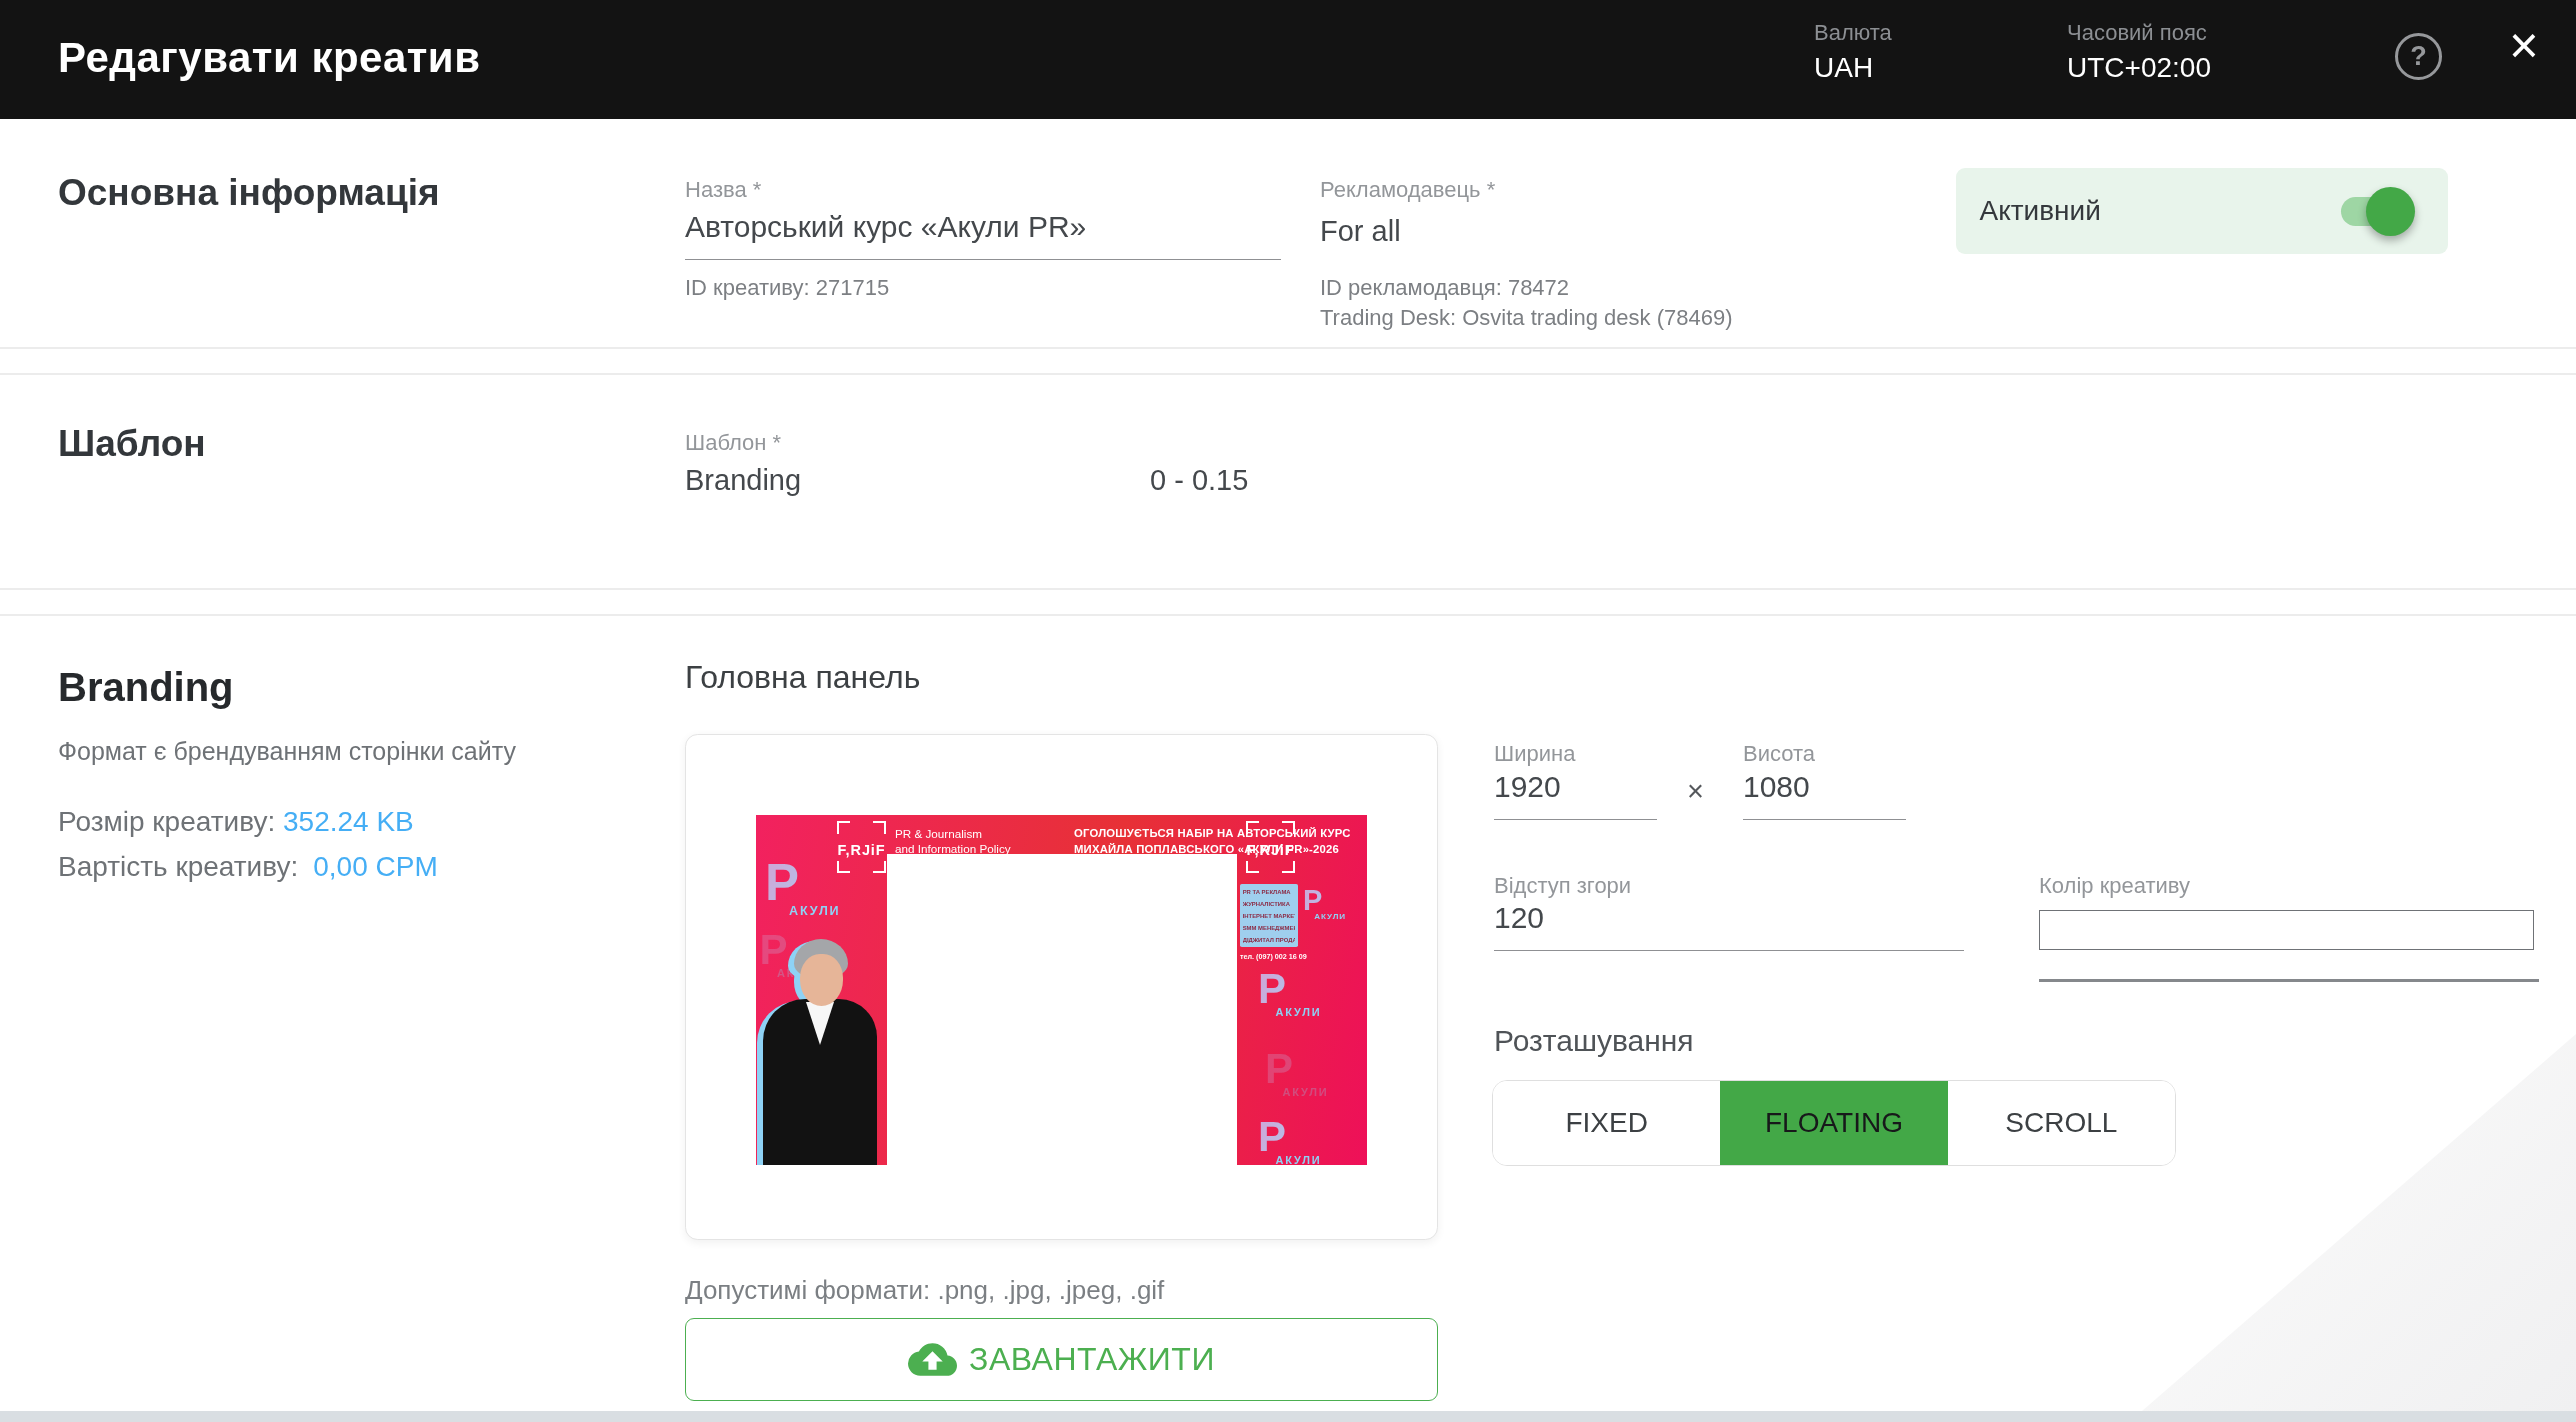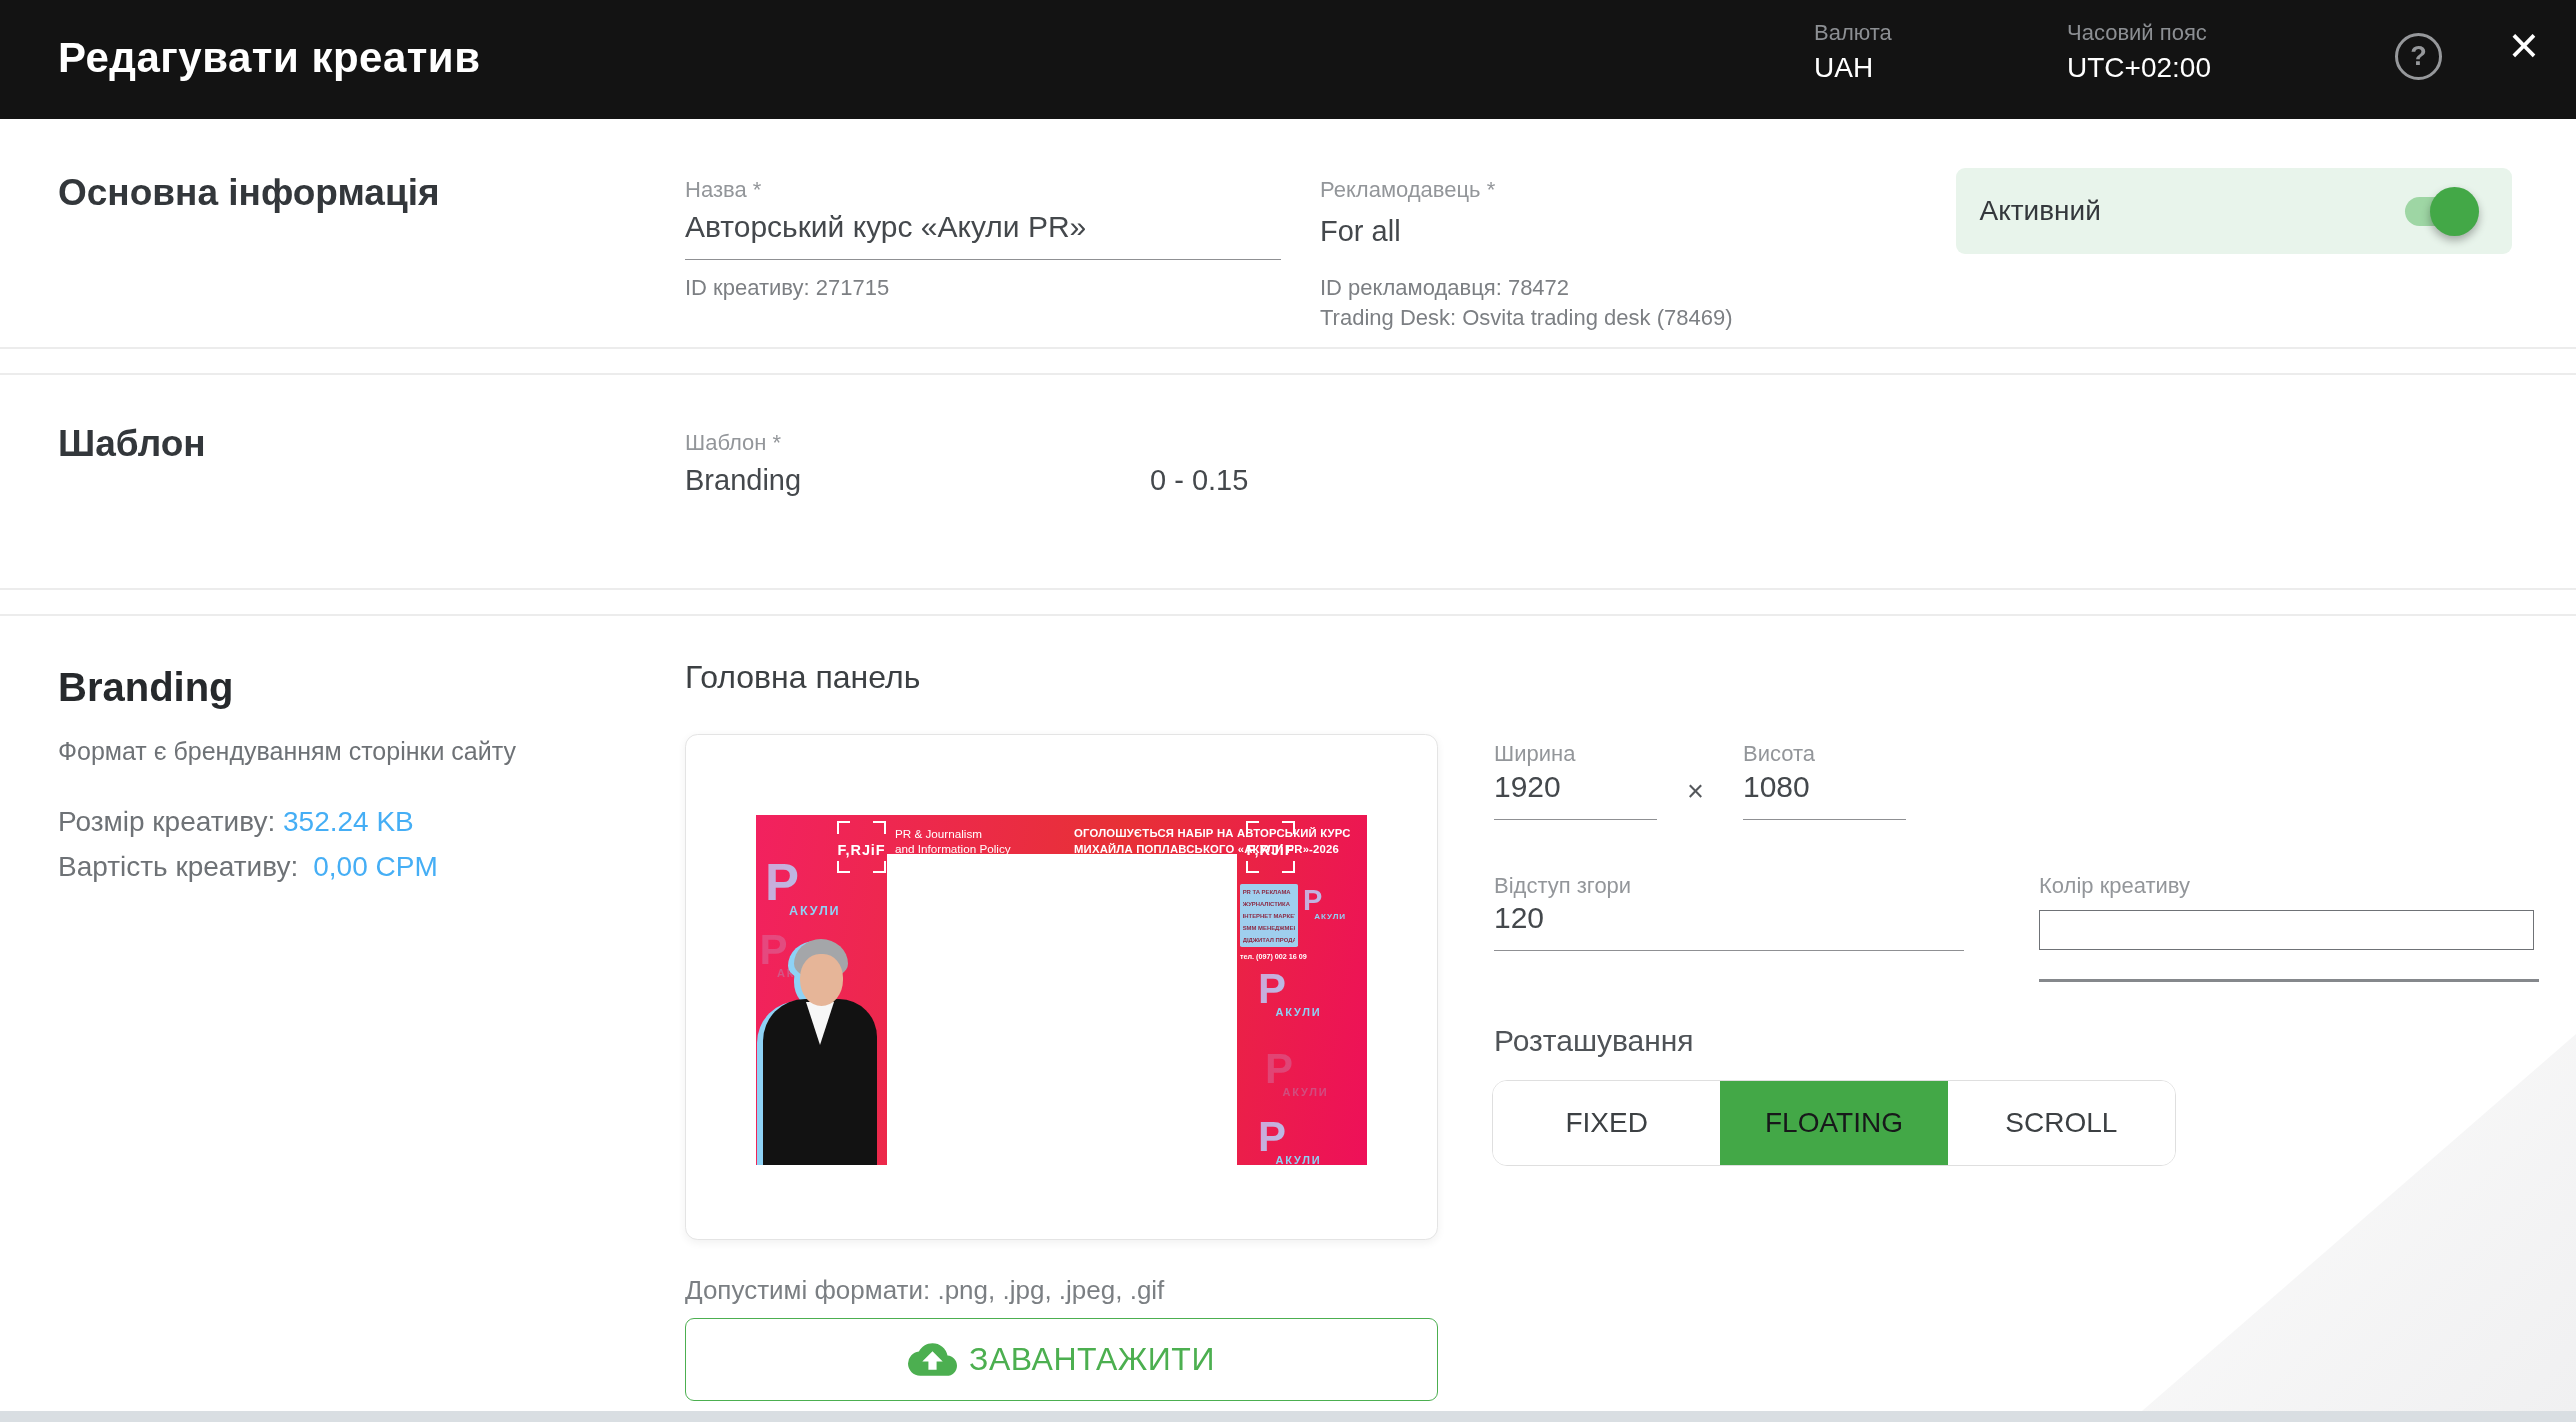--- a/index.html
+++ b/index.html
@@ -24,21 +24,21 @@
   
   .sec-h { position:absolute; left:58px; font-size:37px; font-weight:bold; color:#33373b; }
   .f-label { position:absolute; font-size:22px; color:#93969a; }
   .f-value { position:absolute; font-size:29px; color:#44484c; }
   .f-note  { position:absolute; font-size:22px; color:#7c7f83; line-height:1.35; }
 
   .u-input { position:absolute; border:none; outline:none; background:transparent; font-family:"Liberation Sans", sans-serif;
              font-size:30px; color:#44484c; border-bottom:1.8px solid #8f9093; padding:0 0 14.5px 0; }
 
   
-  .active-panel { position:absolute; left:1956px; top:168px; width:556px; height:86px; background:#e8f4eb; border-radius:9px;
+  .active-panel { position:absolute; left:1956px; top:168px; width:492px; height:86px; background:#e8f4eb; border-radius:9px;
                   display:flex; align-items:center; justify-content:space-between; padding:0 40px 0 23.5px; }
   .active-label { font-size:28px; color:#34383c; }
   .toggle { position:relative; width:67px; height:29px; cursor:pointer; }
   .toggle-track { position:absolute; left:0; top:0; width:67px; height:29px; border-radius:14.5px; background:#9ed6a4; }
   .toggle-thumb { position:absolute; right:-7.2px; top:-10px; width:49px; height:49px; border-radius:50%; background:#43a847;
                   box-shadow:0 4.5px 8.1px rgba(0,0,0,.30); }
 
   
   .info-row { position:absolute; left:58px; font-size:28px; color:#6e7276; }
   .info-row .blue { color:#45aef5; }

